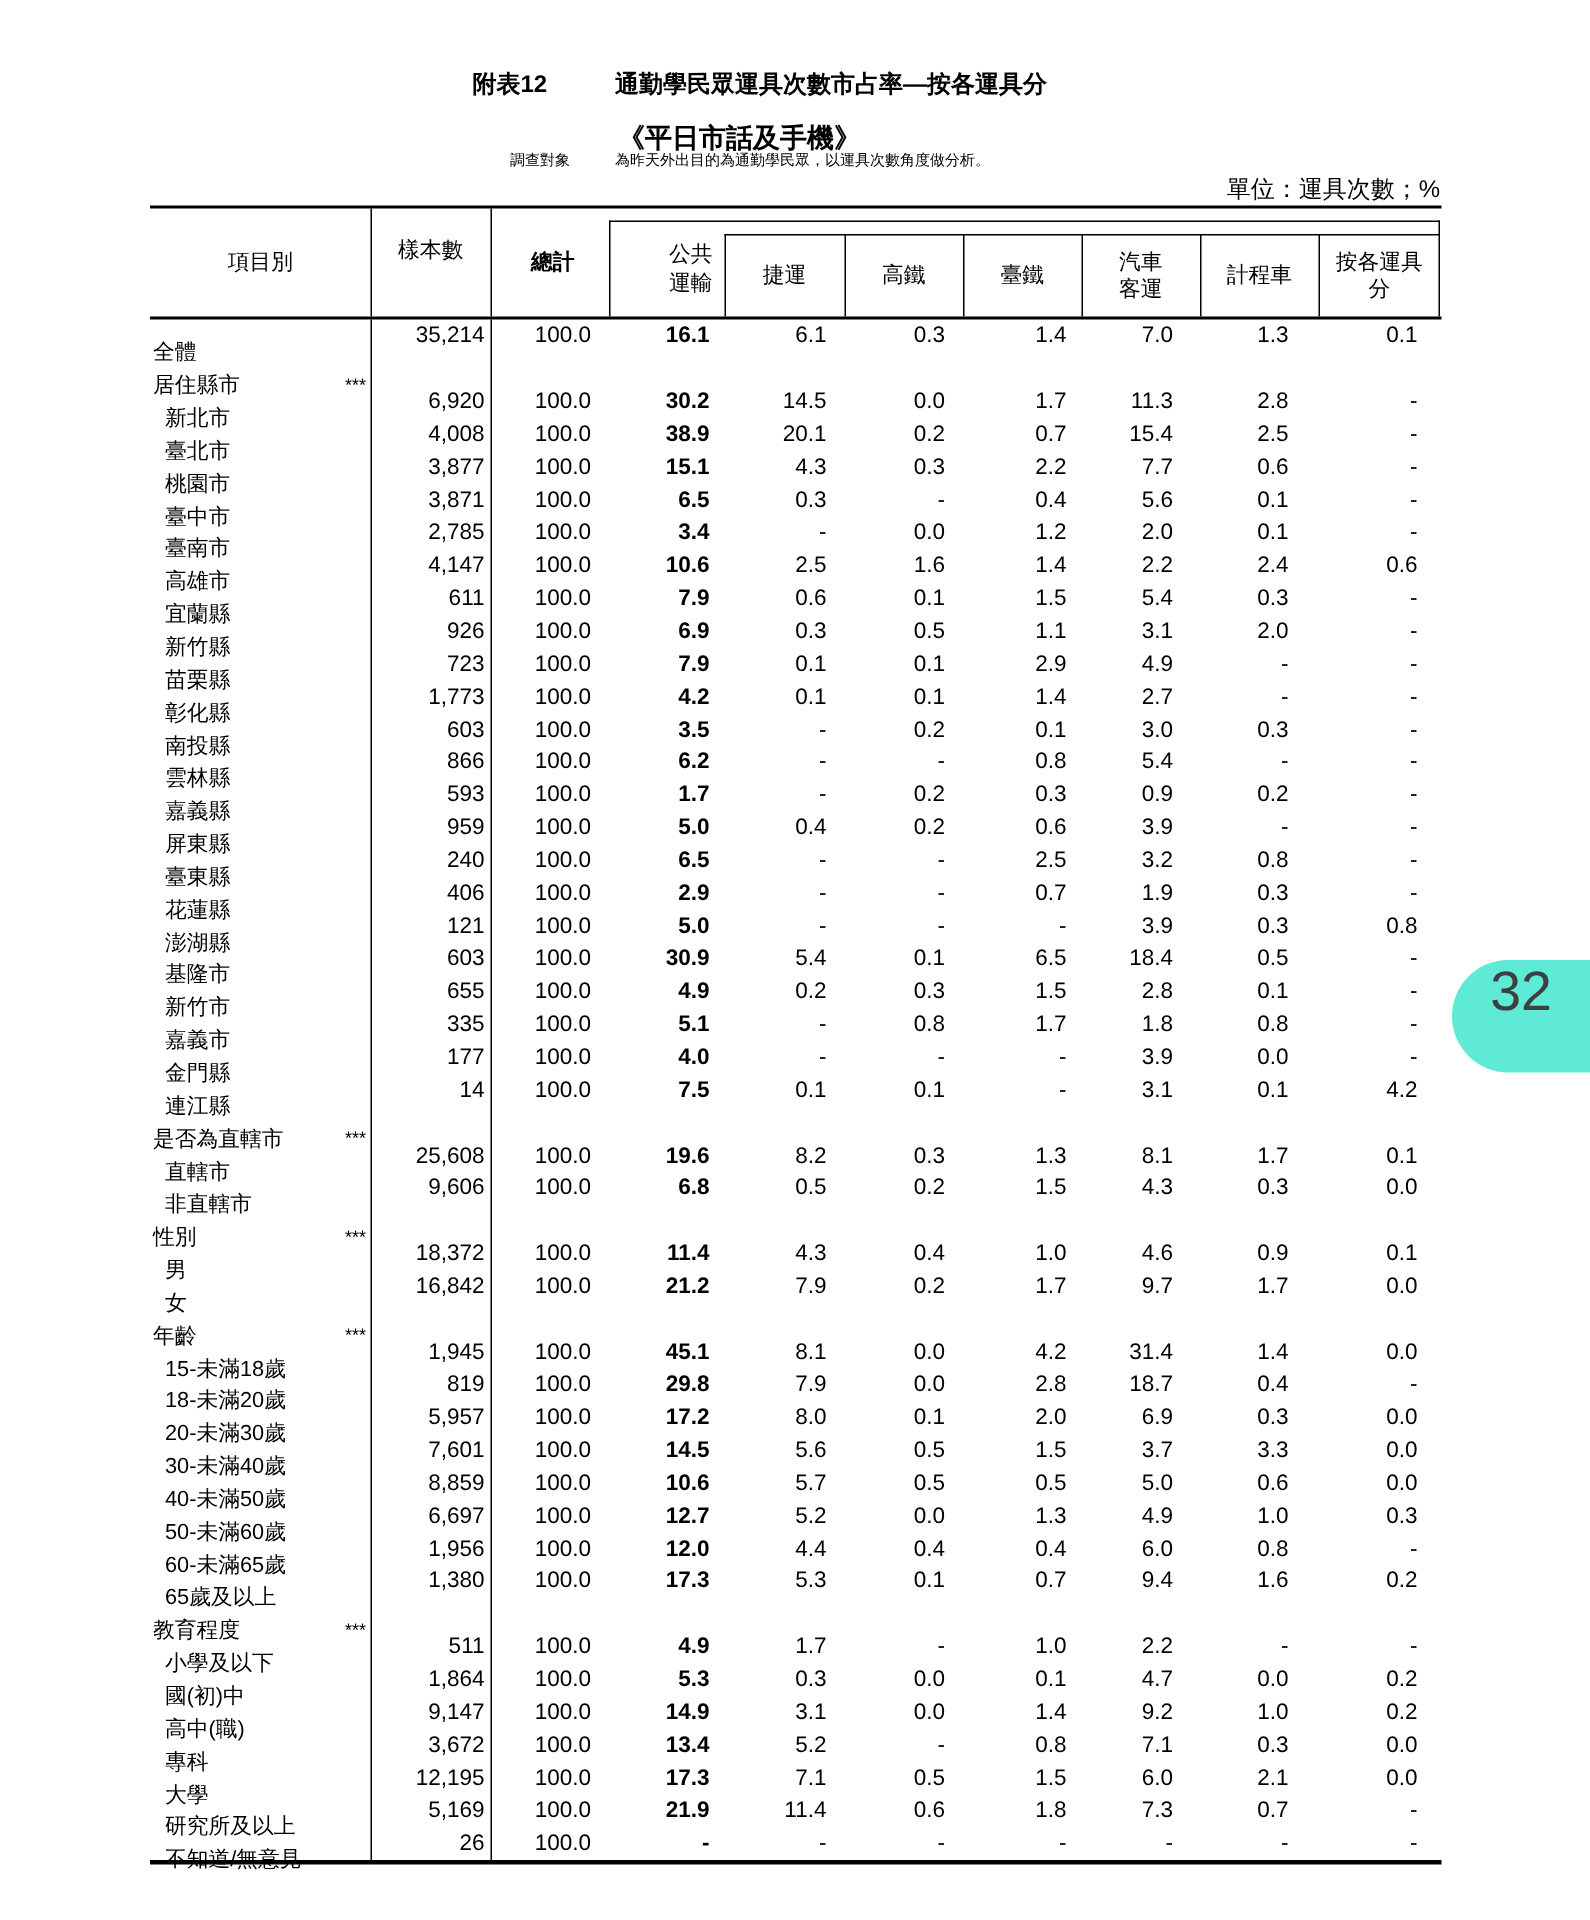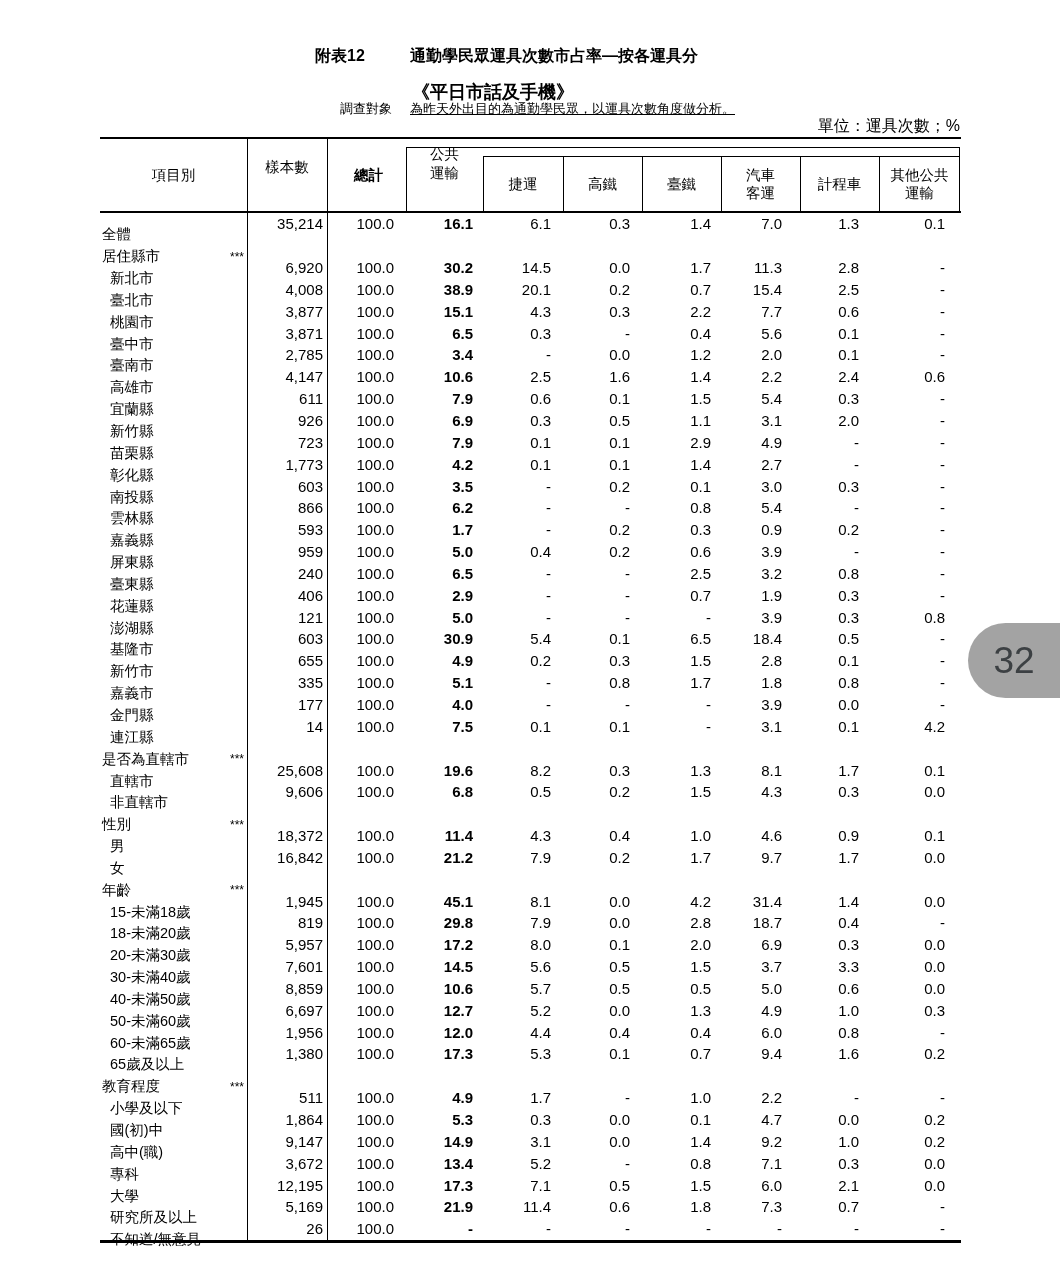--- a/index.html
+++ b/index.html
@@ -5,21 +5,21 @@
   html,body { margin:0; padding:0; background:#ffffff; }
   .page {
     position:relative; width:1060px; height:1280px; background:#ffffff;
     font-family:"Liberation Sans","DejaVu Sans",sans-serif; color:#000;
     overflow:hidden;
   }
   
   .title-row { position:absolute; left:315px; top:46px; font-size:16px; font-weight:700; white-space:nowrap; }
   .table-no { display:inline-block; width:95px; }
   .subtitle  { position:absolute; left:412px; top:80px; font-size:18px; font-weight:700; }
-  .survey    { position:absolute; left:340px; top:100px; font-size:13px; white-space:nowrap;text-decoration:underline; }
+  .survey    { position:absolute; left:340px; top:100px; font-size:10px; white-space:nowrap; }
   .survey-label { display:inline-block; width:70px; }
   .unit-note { position:absolute; left:100px; top:116px; width:860px; text-align:right; font-size:16px; }
 
   
   .line { position:absolute; background:#000; }
   .ln-top    { left:100px; top:137px; width:861px; height:2px; }
   .ln-grp    { left:406px; top:147px; width:554px; height:1px; }
   .ln-sub    { left:483px; top:156px; width:477px; height:1px; }
   .ln-hdrbot { left:100px; top:211px; width:861px; height:2px; }
   .ln-bot    { left:100px; top:1240px; width:861px; height:3px; }
@@ -39,21 +39,21 @@
   
   .hcell {
     position:absolute; display:flex; align-items:center; justify-content:center;
     text-align:center; font-size:14.5px; line-height:1.25;
   }
   .hcell .w2 { display:inline-block; max-width:34px; word-break:break-all; }
   .hcell .w4 { display:inline-block; max-width:64px; word-break:break-all; }
   .h-item   { left:100px; top:139px; width:147px; height:72px; }
   .h-sample { left:247px; top:139px; width:80px;  height:56px; }
   .h-total  { left:329px; top:139px; width:79px;  height:72px;font-weight:bold; }
-  .h-public { left:406px; top:132px; width:77px;  height:63px; }
+  .h-public { left:406px; top:148px; width:77px;  height:63px;padding-left:16px; }
   .h-mrt    { left:483px; top:157px; width:80px;  height:54px; }
   .h-hsr    { left:563px; top:157px; width:79px;  height:54px; }
   .h-tra    { left:642px; top:157px; width:79px;  height:54px; }
   .h-bus    { left:721px; top:157px; width:79px;  height:54px; }
   .h-taxi   { left:800px; top:157px; width:79px;  height:54px; }
   .h-other  { left:879px; top:157px; width:81px;  height:54px; }
 
   
   .tbody { position:absolute; left:100px; top:213px; width:860px; }
   .trow  { display:flex; height:21.85px; align-items:center; }
@@ -67,23 +67,23 @@
   .pt     { width:77px; padding-right:10px; font-weight:700; }
   .mrt    { width:80px; padding-right:12px; }
   .hsr    { width:79px; padding-right:12px; }
   .tra    { width:79px; padding-right:10px; }
   .bus    { width:79px; padding-right:18px; }
   .taxi   { width:79px; padding-right:20px; }
   .other  { width:81px; padding-right:15px; }
 
   
   .badge {
-    position:absolute; left:968px; top:623px; width:92px; height:75px;
-    background:#a3a3a3; border-radius:38px 0 0 38px;
-    display:flex; align-items:center; justify-content:center;
+    position:absolute; left:968px; top:640px; width:92px; height:75px;
+    background:#5eead4; border-radius:38px 0 0 38px;
+    display:flex; justify-content:center;
     font-size:37px; color:#3c4043;
   }
 </style>
 </head>
 <body>
 
 <div class="page">
 
   <div class="title-row">
     <span class="table-no">附表12</span><span>通勤學民眾運具次數市占率—按各運具分</span>
@@ -119,21 +119,21 @@
       <span class="w2">公共運輸</span>
     </div>
   <div class="hcell h-mrt">捷運</div>
   <div class="hcell h-hsr">高鐵</div>
   <div class="hcell h-tra">臺鐵</div>
   <div class="hcell h-bus">
       <span class="w2">汽車客運</span>
     </div>
   <div class="hcell h-taxi">計程車</div>
   <div class="hcell h-other">
-      <span class="w4">其他公共運輸</span>
+      <span class="w4">按各運具分</span>
     </div>
 
   <div class="tbody" id="tbody">
       <div class="trow">
         <div class="c label"><span>全體</span></div>
         <div class="c num sample">35,214</div>
         <div class="c num total">100.0</div>
         <div class="c num pt">16.1</div>
         <div class="c num mrt">6.1</div>
         <div class="c num hsr">0.3</div>

